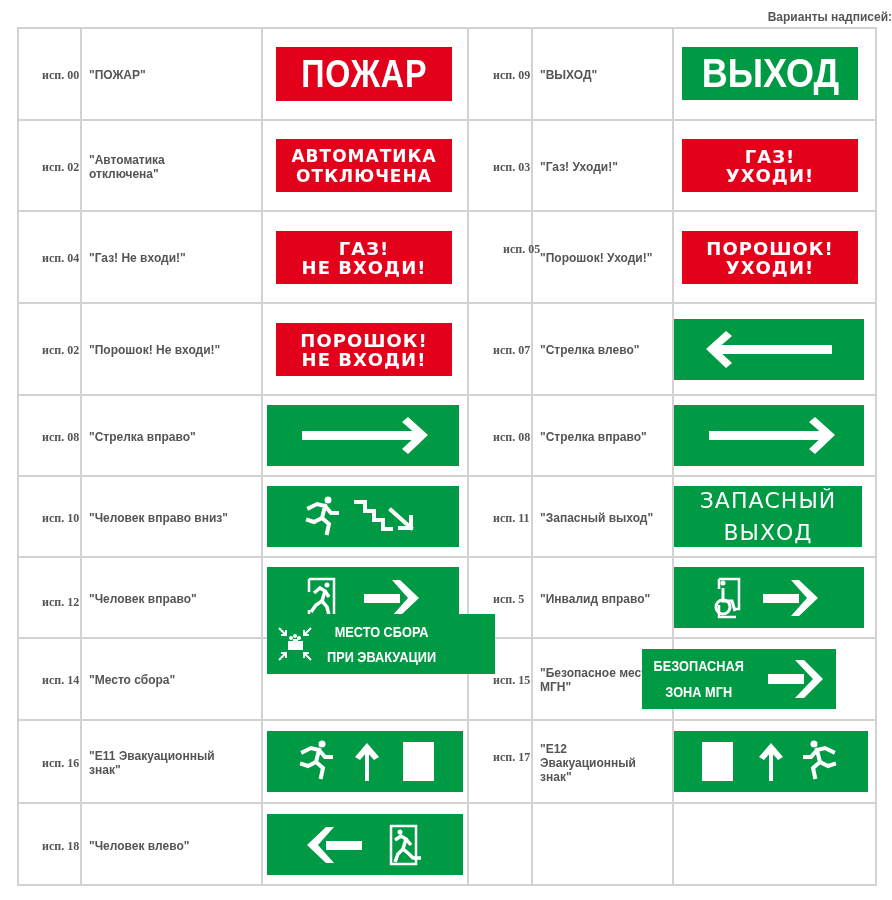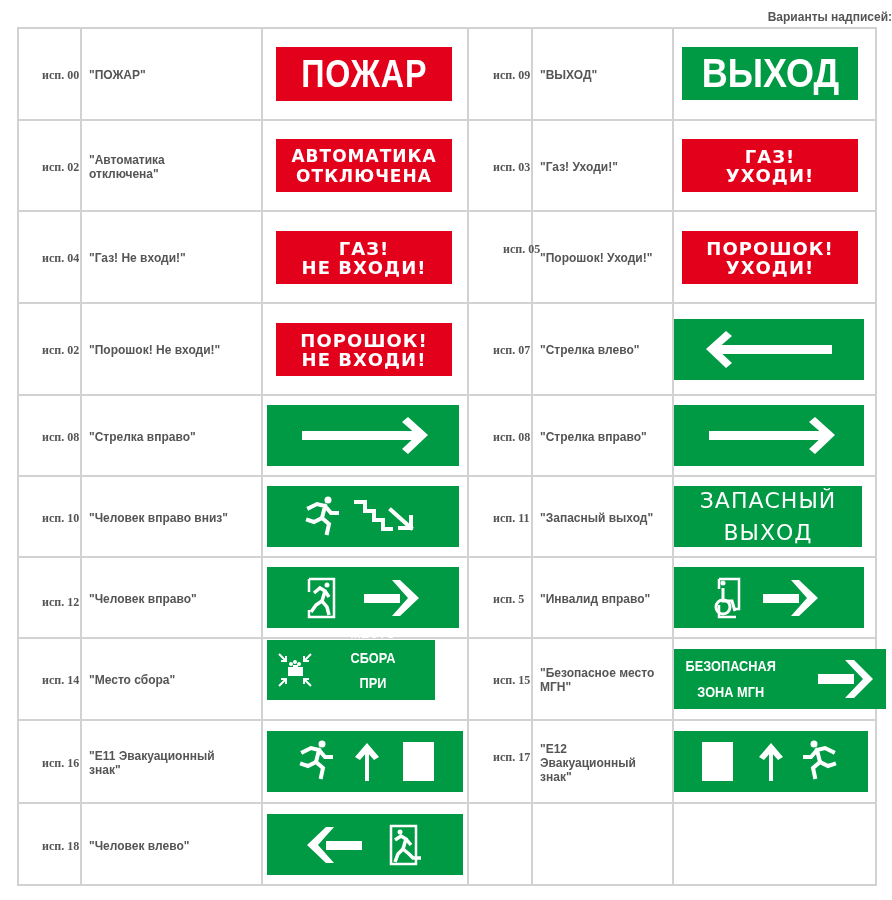--- a/index.html
+++ b/index.html
@@ -171,21 +171,21 @@
       <path d="M49 21 L49 34 L58 34 L61 44"></path>
       <circle cx="49" cy="40" r="7"></circle>
     </g>
     <rect x="89" y="27" width="36" height="9" fill="#fff"></rect>
     <polygon points="144,31 125,13 117,13 133,31 117,49 125,49" fill="#fff"></polygon>
   </svg>
 </div>
 
 <div class="cell-text code" style="left:19px;top:640px;height:80px">исп. 14</div>
 <div class="cell-text desc" style="left:83px;top:640px;height:80px;width:170px">"Место сбора"</div>
-<div class="sign green" style="left:267px;top:640px;width:168px;height:60px;justify-content:flex-start">
+<div class="sign green" style="left:267px;top:614px;width:228px;height:60px;justify-content:flex-start">
   <svg width="56" height="60" viewBox="0 0 56 60" style="flex:none">
     <g stroke="#fff" stroke-width="2" fill="none">
       <path d="M12 14 L19 21 M19 16 L19 21 L14 21"></path>
       <path d="M44 14 L37 21 M37 16 L37 21 L42 21"></path>
       <path d="M12 46 L19 39 M14 39 L19 39 L19 44"></path>
       <path d="M44 46 L37 39 M37 44 L37 39 L42 39"></path>
     </g>
     <g fill="#fff">
       <circle cx="24" cy="24" r="2"></circle>
         <circle cx="28" cy="22" r="2"></circle>
@@ -194,21 +194,21 @@
         <rect x="26" y="25" width="5" height="11"></rect>
         <rect x="31" y="27" width="5" height="9"></rect>
     </g>
   </svg>
   <span class="txt" style="font-size:15px;line-height:25px;font-family:'Liberation Sans',sans-serif;transform:scaleX(0.85);transform-origin:left center;margin-left:4px">МЕСТО СБОРА
 ПРИ ЭВАКУАЦИИ</span>
 </div>
 <div class="cell-text code" style="left:470px;top:640px;height:80px">исп. 15</div>
 <div class="cell-text desc" style="left:534px;top:640px;height:80px;width:134px">"Безопасное место
 МГН"</div>
-<div class="sign green" style="left:674px;top:649px;width:212px;height:60px;justify-content:flex-start">
+<div class="sign green" style="left:642px;top:649px;width:194px;height:60px;justify-content:flex-start">
   <span class="txt" style="font-size:15px;line-height:26px;font-family:'Liberation Sans',sans-serif;transform:scaleX(0.85);transform-origin:left center;margin-left:10px;width:110px">БЕЗОПАСНАЯ
 ЗОНА МГН</span>
   <svg width="60" height="60" viewBox="0 0 60 60" style="position:absolute;right:10px;top:0">
     <rect x="2" y="25" width="36" height="10" fill="#fff"></rect>
     <polygon points="57,30 38,11 29,11 47,30 29,49 38,49" fill="#fff"></polygon>
   </svg>
 </div>
 
 <div class="cell-text code" style="left:19px;top:722px;height:81px">исп. 16</div>
 <div class="cell-text desc" style="left:83px;top:722px;height:81px;width:170px">"Е11 Эвакуационный

